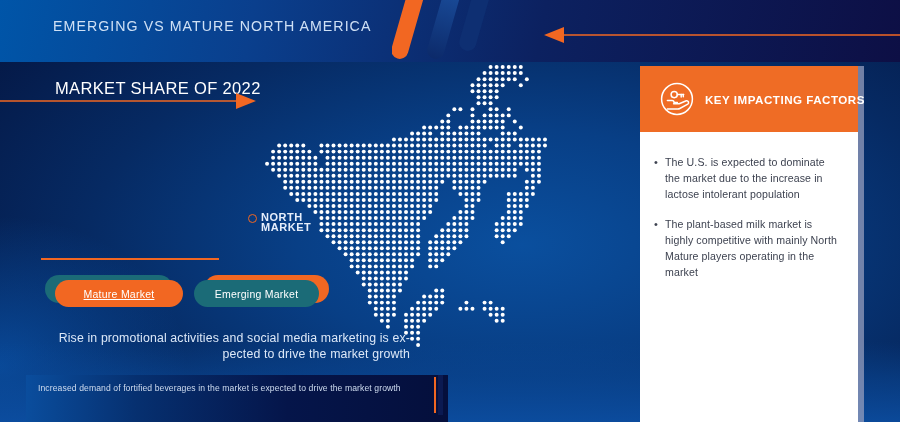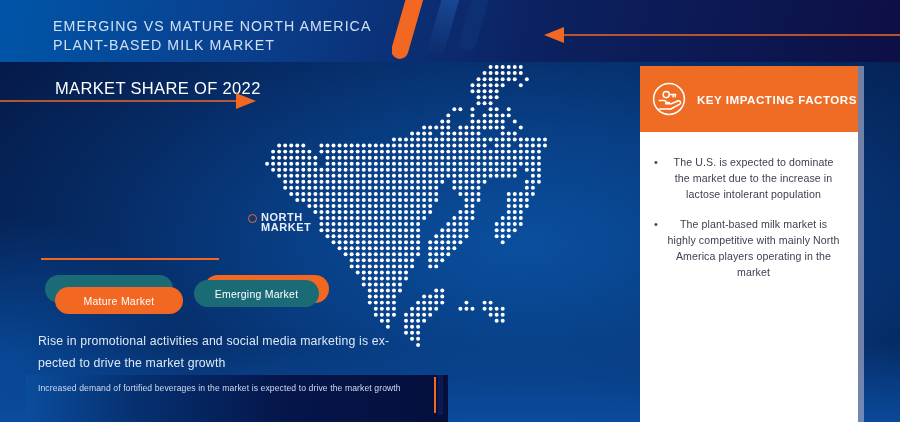--- a/index.html
+++ b/index.html
@@ -68,29 +68,29 @@
   
   .badge-wrap{position:absolute;height:34px;}
   .badge-back{position:absolute;top:0;height:28px;border-radius:14px;}
   .badge-front{
     position:absolute;height:27px;border-radius:14px;
     display:flex;align-items:center;justify-content:center;
     color:#ffffff;font-size:10.5px;letter-spacing:.25px;white-space:nowrap;
   }
   #badge-mature{left:45px;top:275px;width:150px;}
   #badge-mature .badge-back{left:0px;width:128px;background:#1b6b77;}
-  #badge-mature .badge-front{left:10px;top:12px;width:128px;background:#f26722;}
+  #badge-mature .badge-front{left:10px;top:5px;width:128px;background:#f26722;text-decoration:underline;}
   #badge-emerging{left:186px;top:275px;width:160px;}
   #badge-emerging .badge-back{left:18px;width:125px;background:#f26722;}
   #badge-emerging .badge-front{left:8px;top:5px;width:125px;background:#1b6b77;}
 
   
   #copy{
     position:absolute;left:38px;top:330px;width:372px;
-    color:#dce8f8;font-size:12.3px;line-height:22px;letter-spacing:.15px;
+    color:#dce8f8;font-size:12.3px;line-height:16px;letter-spacing:.15px;text-align:right;
   }
 
   
   #footer{
     position:absolute;left:26px;top:375px;width:422px;height:56px;
     background:linear-gradient(90deg,#0a4d9d 0%,#063070 26%,#05154a 62%,#050f3c 100%);
   }
   #footer-text{
     position:absolute;left:12px;top:7px;width:382px;
     color:#cfdcef;font-size:8.6px;line-height:12.5px;letter-spacing:.1px;
@@ -108,31 +108,31 @@
     font-size:11px;font-weight:bold;letter-spacing:.55px;line-height:10px;}
 
   
   #card{
     position:absolute;left:640px;top:66px;width:218px;height:356px;
     background:#ffffff;
     box-shadow:6px 0 0 rgba(150,158,190,.75);
   }
   #card-head{
     position:absolute;left:0;top:0;width:218px;height:66px;background:#ef6c25;
-    display:flex;align-items:center;padding-left:12px;box-sizing:border-box;
+    display:flex;align-items:center;padding-left:20px;box-sizing:border-box;
   }
   #card-head-icon{width:34px;height:34px;flex:0 0 34px;}
   #card-head-title{
     margin-left:11px;color:#ffffff;font-size:11.6px;font-weight:bold;letter-spacing:.5px;
     white-space:nowrap;
   }
   #card-body{position:absolute;left:0;top:66px;width:218px;padding:22px 16px 0 14px;box-sizing:border-box;}
   .bullet{display:flex;margin-bottom:14px;}
   .bullet .dot{flex:0 0 11px;color:#3d4250;font-size:11px;line-height:16px;}
-  .bullet .btxt{color:#3d4250;font-size:10.6px;line-height:16px;letter-spacing:.1px;text-align:center;}
+  .bullet .btxt{color:#3d4250;font-size:10.6px;line-height:16px;letter-spacing:.1px;}
 </style>
 </head>
 <body>
 
 <div id="stage">
 
   <div id="topband"></div>
   <div id="leftglow"></div>
   <div id="bottomglow"></div>
 
@@ -985,21 +985,20 @@
       <circle cx="148.02" cy="274.82" r="1.99" fill="#ffffff"></circle>
       <circle cx="154.06" cy="274.82" r="1.99" fill="#ffffff"></circle>
       <circle cx="160.10" cy="274.82" r="1.99" fill="#ffffff"></circle>
       <circle cx="154.06" cy="280.86" r="1.99" fill="#ffffff"></circle>
       <circle cx="160.10" cy="280.86" r="1.99" fill="#ffffff"></circle>
       <circle cx="160.10" cy="286.90" r="1.99" fill="#ffffff"></circle>
     </svg>
 
   <div id="title">
     <span class="l">EMERGING VS MATURE NORTH AMERICA</span>
-    <span class="l">PLANT-BASED MILK MARKET</span>
   </div>
 
   <svg id="logo" viewBox="0 0 100 72">
     <defs>
       <linearGradient id="lgblue" x1="0" y1="0" x2="0" y2="1">
         <stop offset="0" stop-color="#1b4f9e"></stop>
           <stop offset="1" stop-color="#0c2a6a"></stop>
       </linearGradient>
     </defs>
     <g transform="translate(0,-6)">
@@ -1058,18 +1057,18 @@
       </svg>
       <div id="card-head-title">KEY IMPACTING FACTORS</div>
     </div>
     <div id="card-body">
       <div class="bullet">
         <div class="dot">•</div>
         <div class="btxt">The U.S. is expected to dominate the market due to the increase in lactose intolerant population</div>
       </div>
       <div class="bullet">
         <div class="dot">•</div>
-        <div class="btxt">The plant-based milk market is highly competitive with mainly North America players operating in the market</div>
+        <div class="btxt">The plant-based milk market is highly competitive with mainly North Mature players operating in the market</div>
       </div>
     </div>
   </div>
 
 </div>
 
 </body></html>

